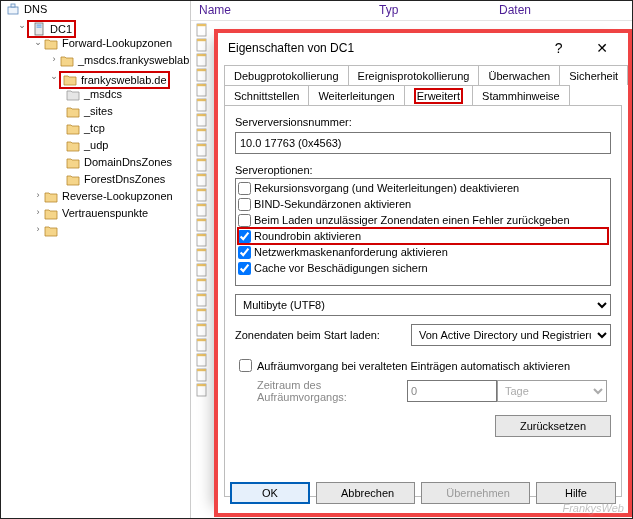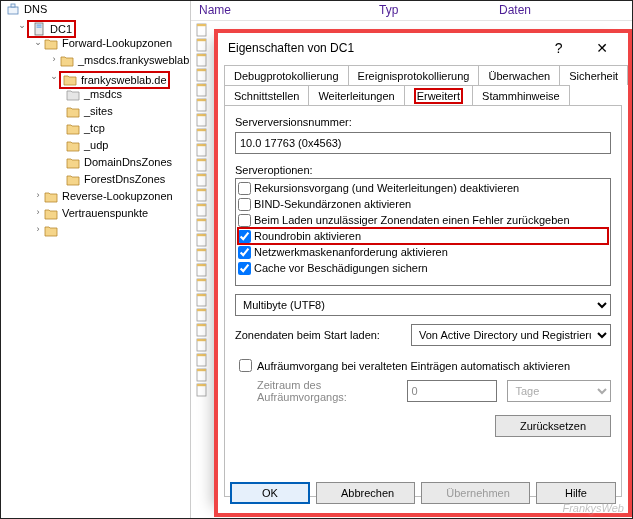--- a/index.html
+++ b/index.html
@@ -107,21 +107,21 @@
   .row2 .ctl { flex: 1; }
   select.combo, input.smalltxt {
     width: 100%; height: 22px; border: 1px solid #777; font-size: 11px;
     background: #fff; padding: 1px 3px;
   }
   input.smalltxt { width: 90px; }
 
   .chkline { display: flex; align-items: center; margin-top: 10px; }
   .chkline input { margin-right: 5px; }
 
-  .indent-dis { margin: 4px 0 0 22px; color: #888; display:flex; align-items:center; gap:10px; }
+  .indent-dis { margin: 4px 0 0 22px; color: #888; display:flex; align-items:center; }
   .indent-dis .smalltxt, .indent-dis .combo { color:#888; background:#fff; }
   .indent-dis .smalltxt { width: 90px; }
   .indent-dis .combo { width: 110px; }
 
   .btn {
     min-width: 80px; height: 22px; border: 1px solid #8b8b8b;
     background: #e9e9e9; font-size: 11px; padding: 0 24px;
   }
   .btn:disabled { color: #9a9a9a; }
   .btn.primary { border: 2px solid #005fb8; background:#e6f0fb;}

